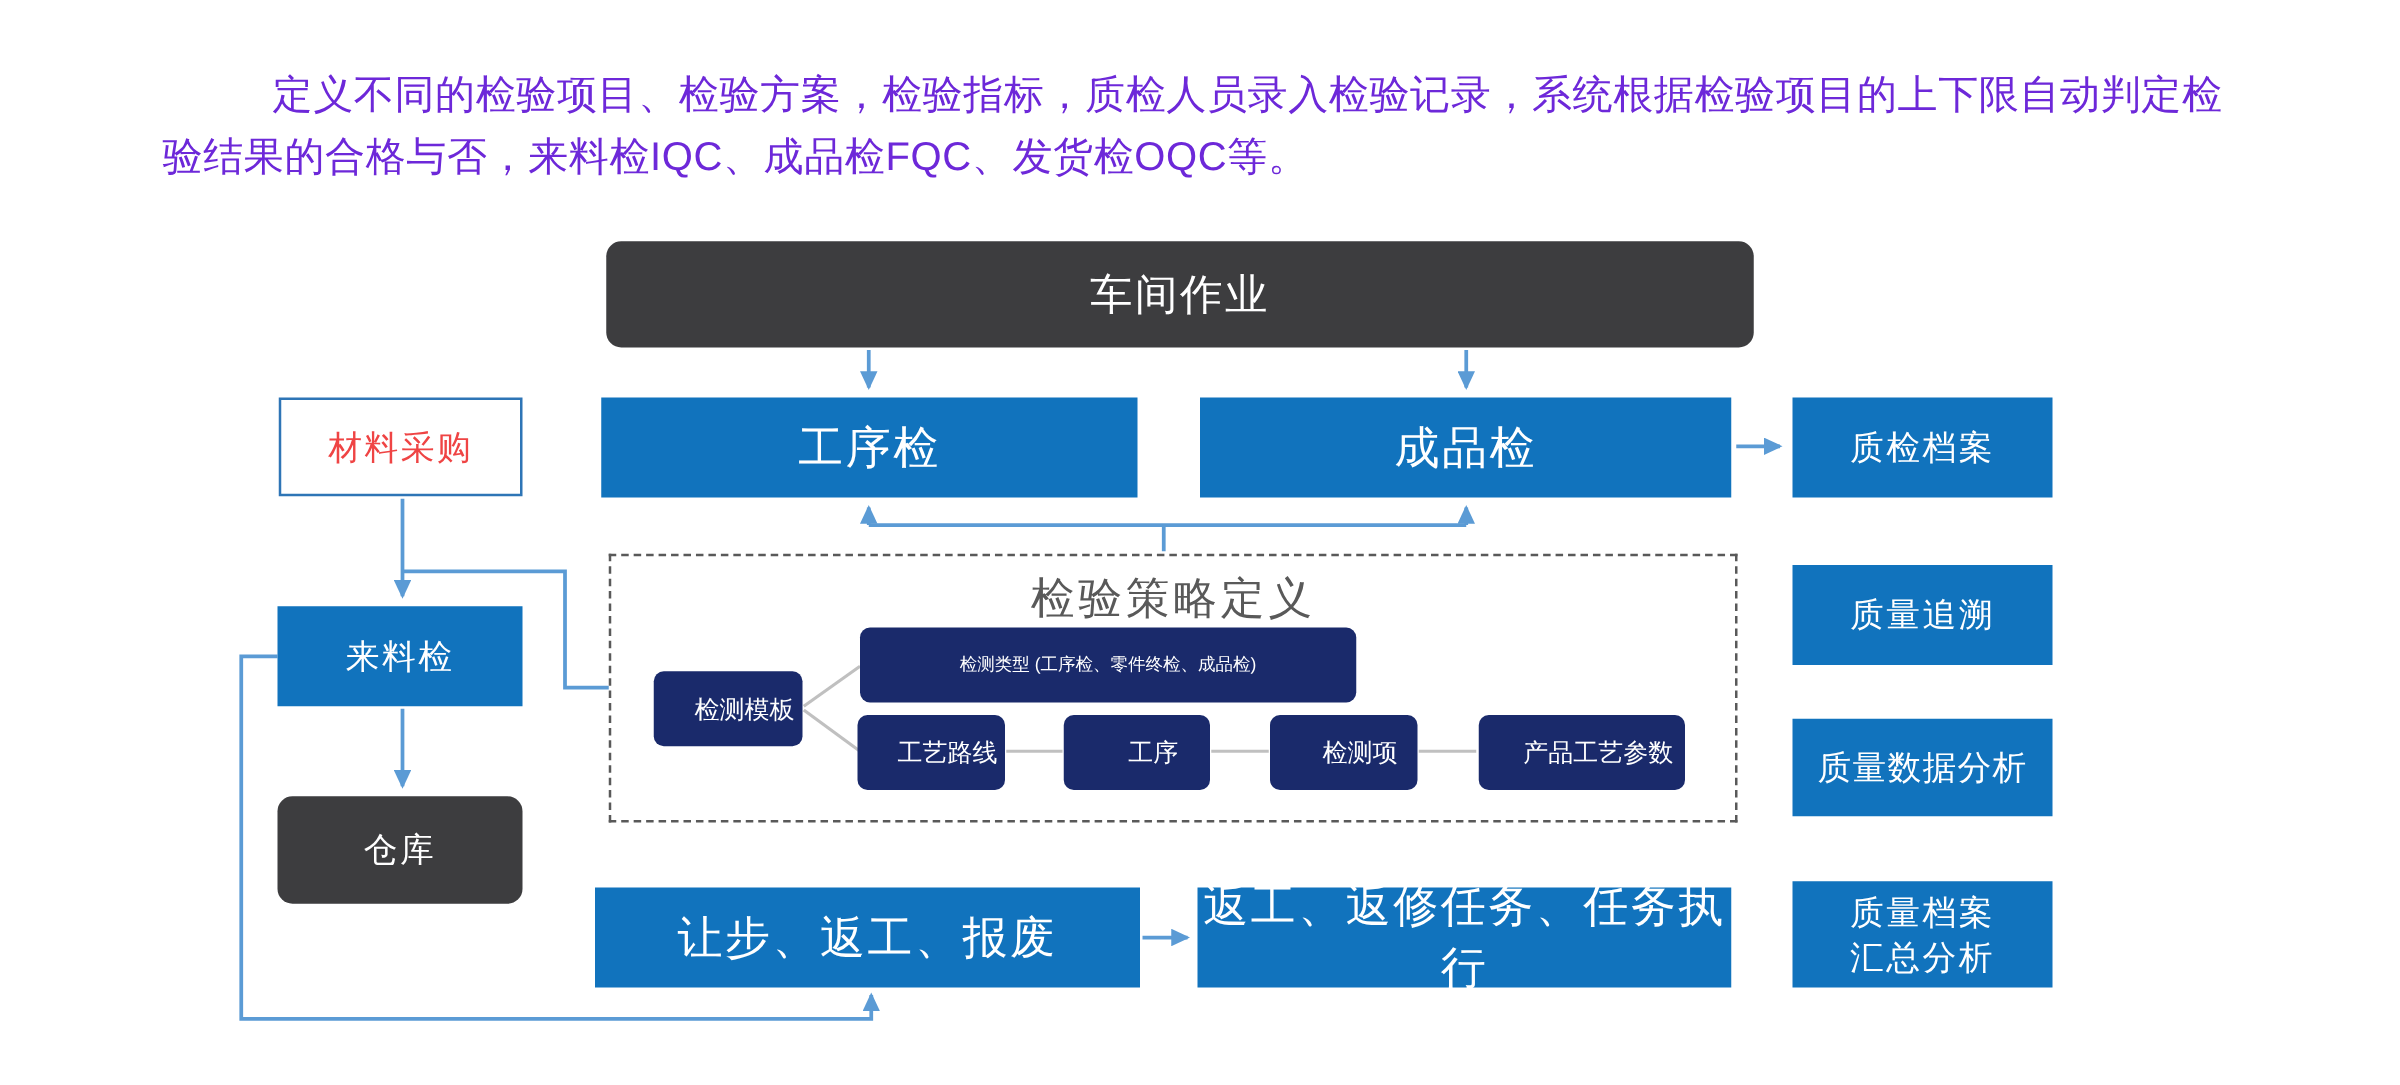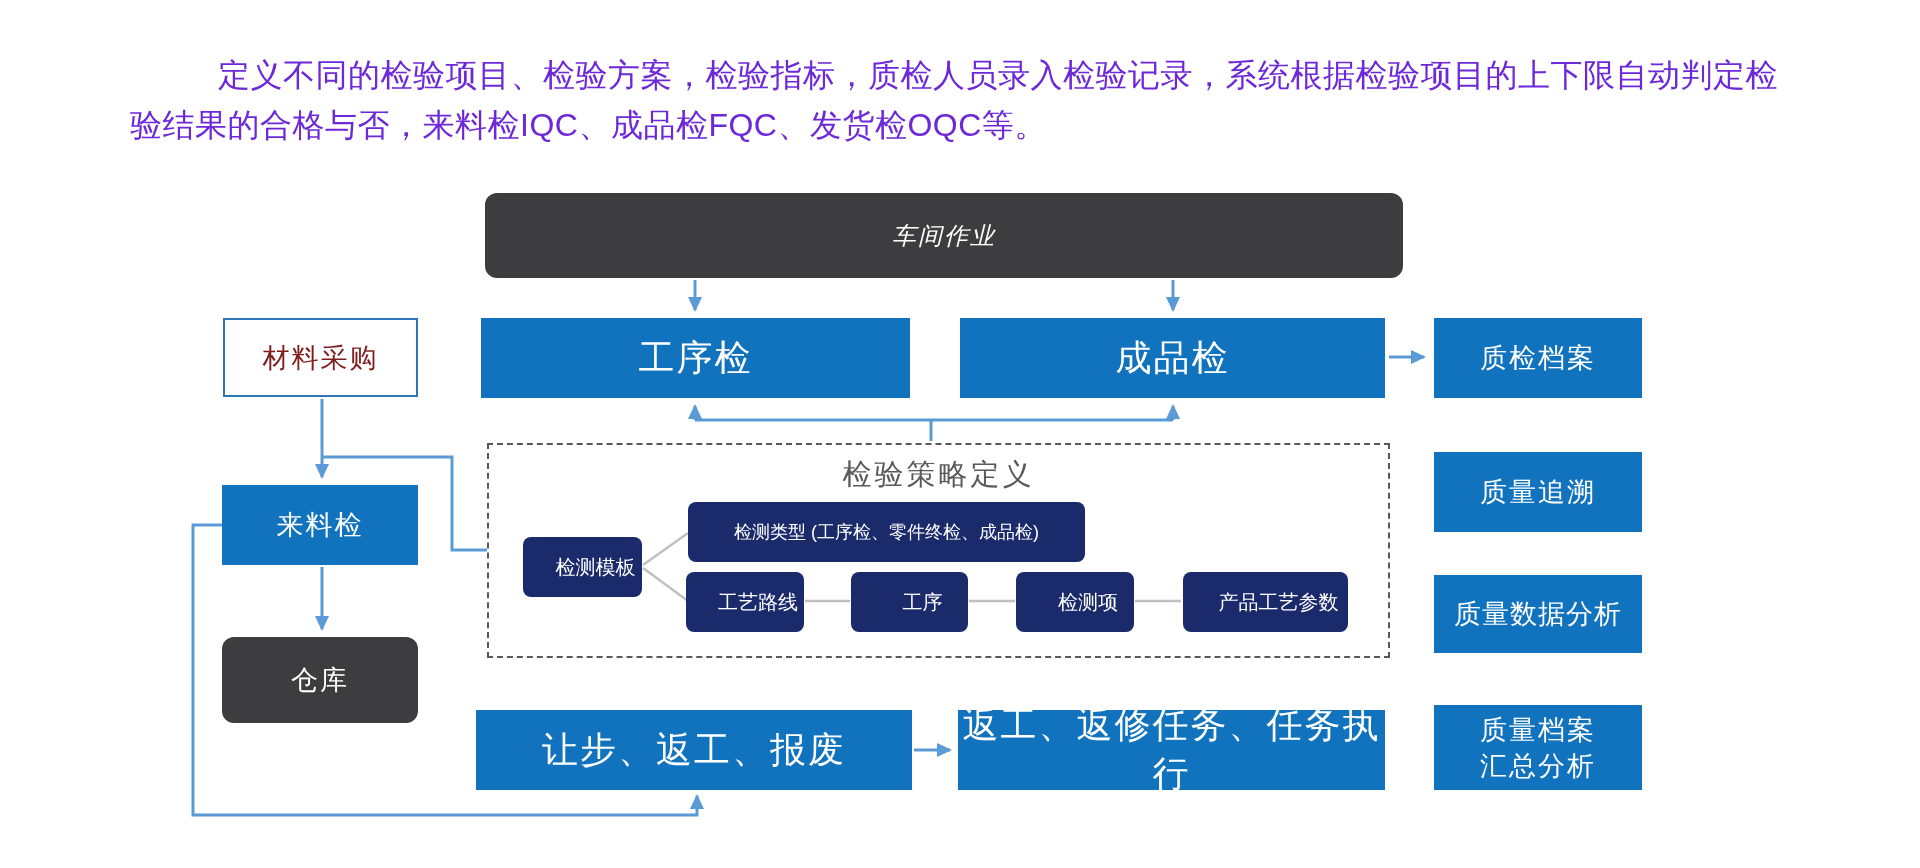--- a/index.html
+++ b/index.html
@@ -14,34 +14,34 @@
     text-indent:88px;letter-spacing:0.5px;
   }
   .overlay{position:absolute;left:0;top:0;z-index:1;}
   .box{
     position:absolute;z-index:2;display:flex;align-items:center;justify-content:center;
     color:#ffffff;text-align:center;box-sizing:border-box;letter-spacing:2px;
   }
   .blue{background:#1173BD;}
   .dark{background:#3D3D3F;border-radius:12px;}
   .navy{background:#1A2A6B;border-radius:8px;letter-spacing:1px;}
-  .white-box{background:#ffffff;border:2px solid #2E75B6;color:#7f1d1d;}
+  .white-box{background:#ffffff;border:2px solid #2E75B6;color:#ef4444;}
   .dashed-box{
     position:absolute;z-index:2;box-sizing:border-box;
     border:2px dashed #595959;background:transparent;
   }
   .strategy-title{
     position:absolute;z-index:3;width:100%;top:10px;text-align:center;
-    color:#595959;font-size:29px;letter-spacing:3px;
+    color:#595959;font-size:35px;letter-spacing:3px;
   }
-  .f-big{font-size:24px;font-style:italic;}
+  .f-big{font-size:34px;}
   .f-box{font-size:36px;}
   .f-right{font-size:27px;}
   .f-small{font-size:20px;letter-spacing:0;padding-left:26px;}
-  .f-type{font-size:18px;letter-spacing:0;}
+  .f-type{font-size:14px;letter-spacing:0;}
   .two-line{white-space:pre-line;line-height:36px;}
 </style>
 </head>
 <body>
 
 <div class="canvas">
 
   <p class="intro">定义不同的检验项目、检验方案，检验指标，质检人员录入检验记录，系统根据检验项目的上下限自动判定检验结果的合格与否，来料检IQC、成品检FQC、发货检OQC等。</p>
 
   <svg class="overlay" width="1920" height="868" viewBox="0 0 1920 868">

